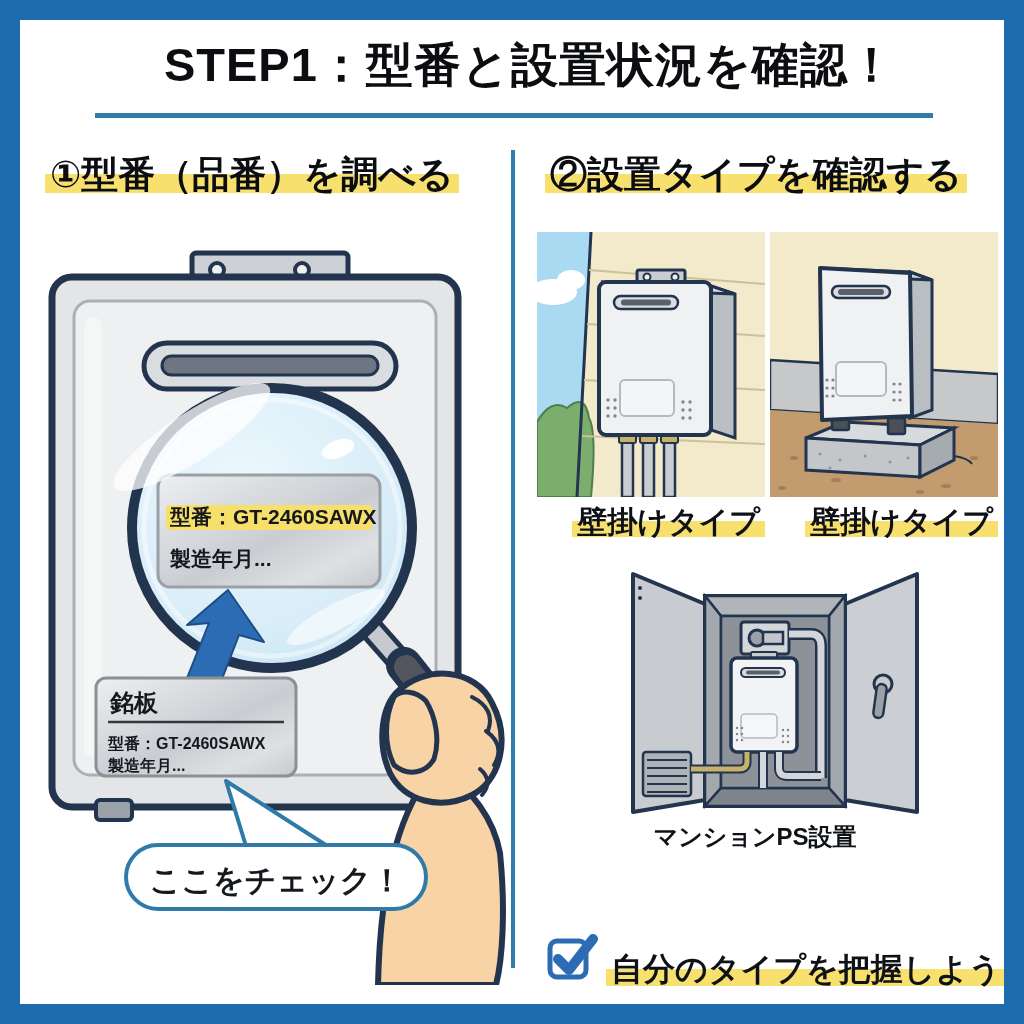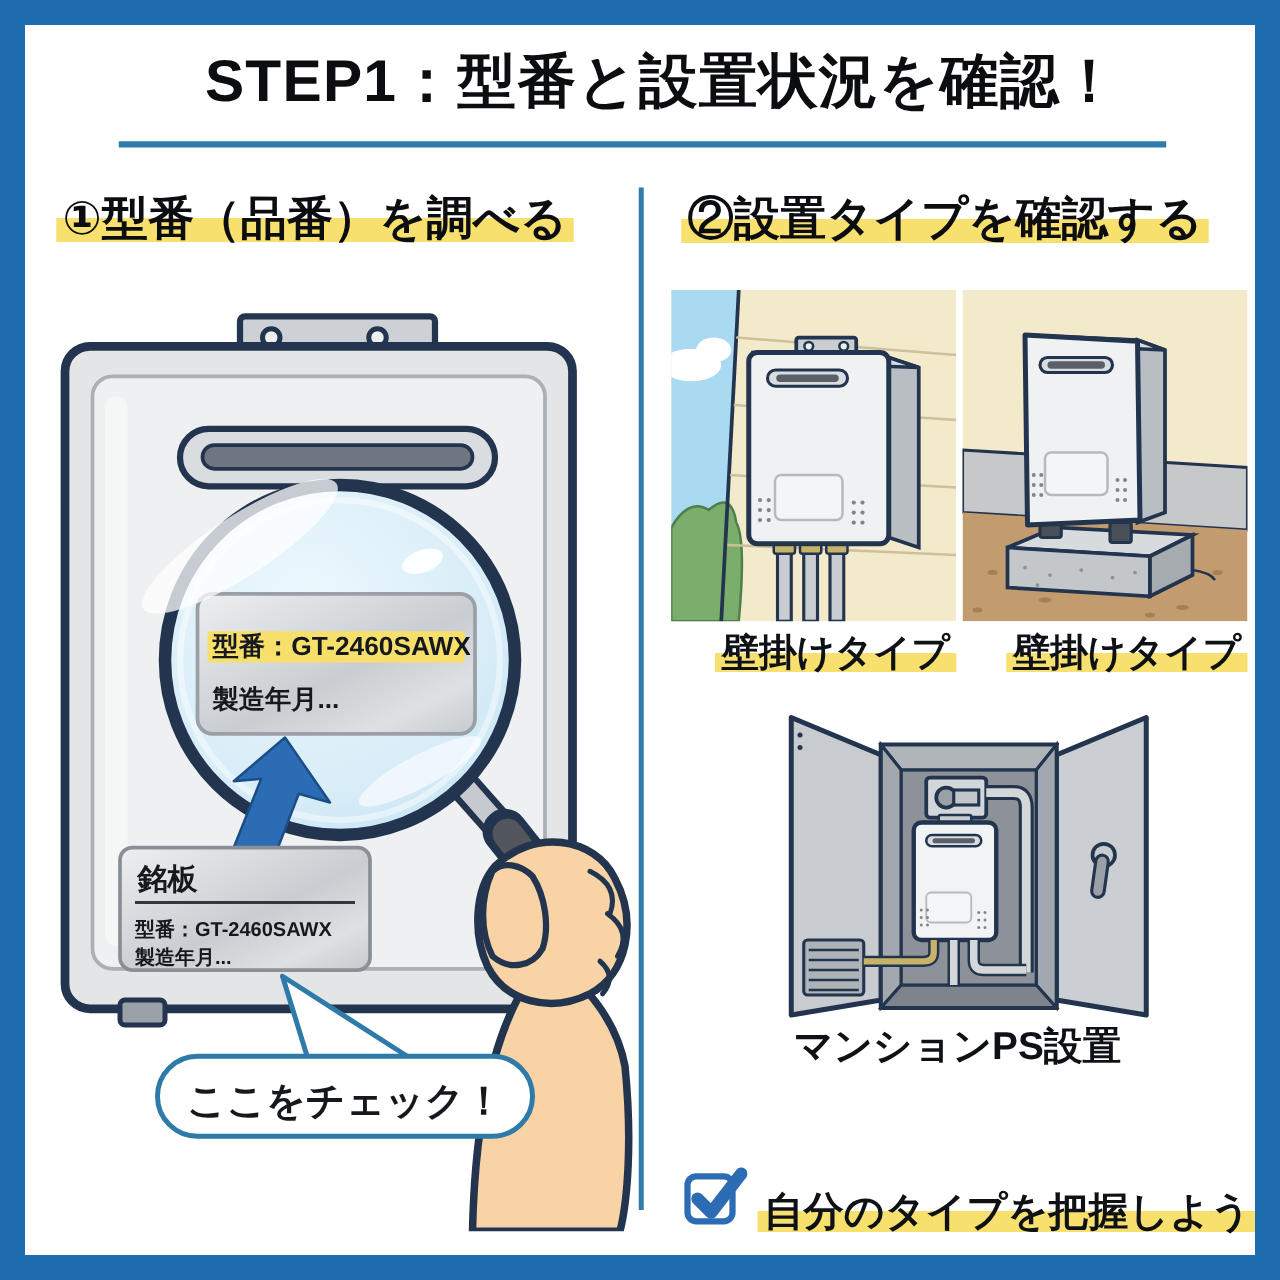--- a/index.html
+++ b/index.html
@@ -56,23 +56,23 @@
     font-weight:bold;
     fill:#15181D;
   }
   .scene-label {
     position:absolute; top:502px;
     width:228px; text-align:right;
     font-size:30px; font-weight:bold;
     white-space:nowrap;
   }
   .ps-caption {
-    position:absolute; left:536px; top:818px;
+    position:absolute; left:525px; top:818px;
     width:460px; text-align:center;
-    font-size:31px; font-weight:bold;
+    font-size:24px; font-weight:bold;
     line-height:38px;
   }
   .check-row {
     position:absolute; left:546px; top:920px;
     display:flex; align-items:center; gap:8px;
   }
   .check-text {
     font-size:32px; font-weight:bold;
     white-space:nowrap;
     margin-top:28px;

